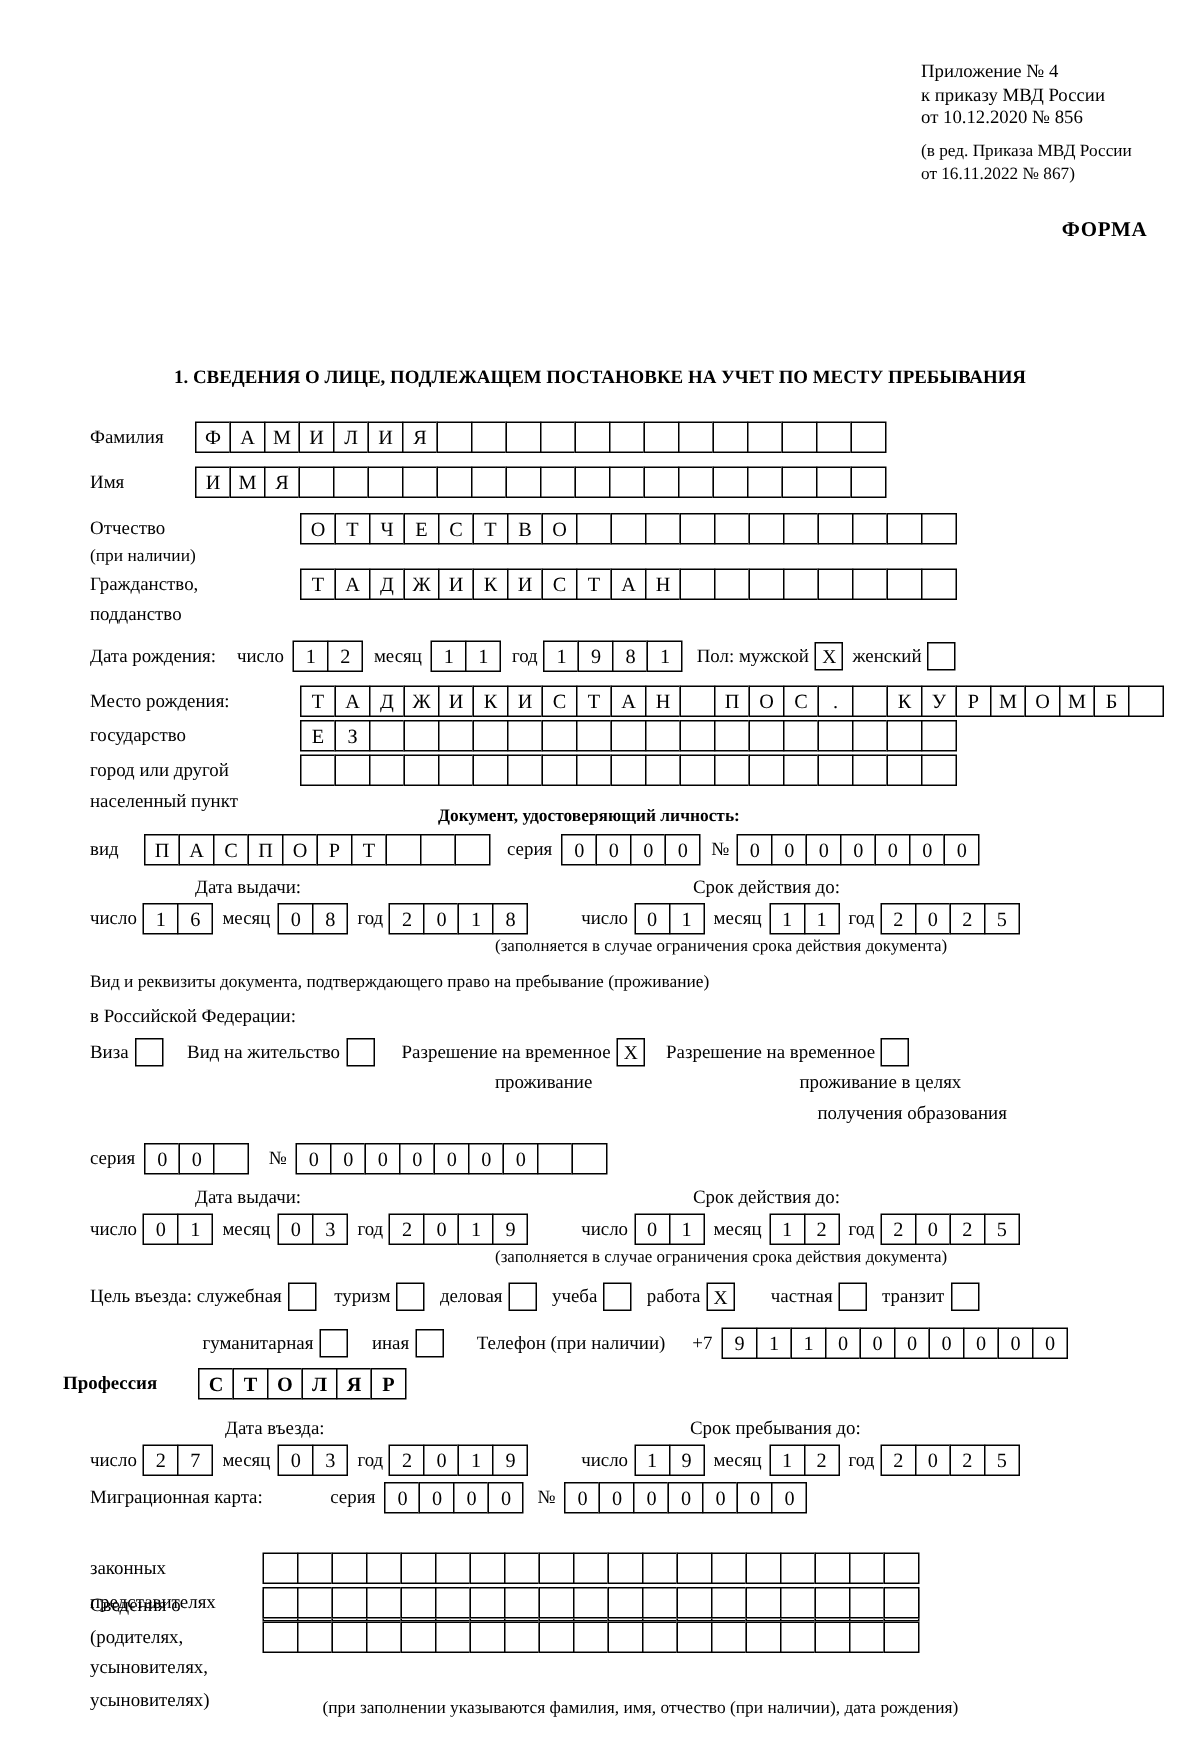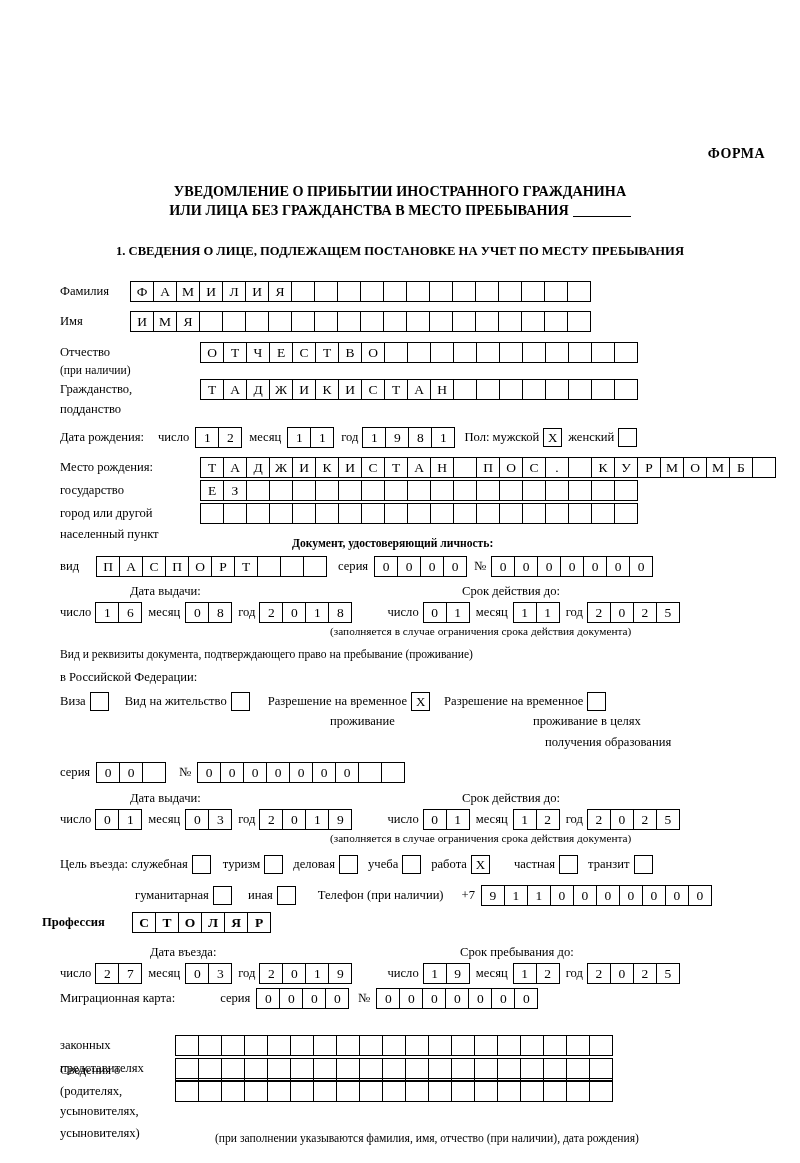--- a/index.html
+++ b/index.html
@@ -37,26 +37,30 @@
   }
 
   .chk{width:19px;height:19px;border:1px solid #000;display:inline-flex;align-items:center;justify-content:center;font-size:13px;box-sizing:border-box;margin:0 4px;}
   .center-note{position:absolute;text-align:center;font-size:11.3px;}
 </style>
 </head>
 <body>
 
 <div class="page">
 
+  <div class="hdr">
+    <div>Приложение № 4</div>
+    <div>к приказу МВД России</div>
+    <div>от 10.12.2020 № 856</div>
+    <div class="gap"></div>
+    <div class="small">(в ред. Приказа МВД России</div>
+    <div class="small">от 16.11.2022 № 867)</div>
+  </div>
   <div class="forma">ФОРМА</div>
 
-  <div class="title">
-    <div>УВЕДОМЛЕНИЕ О ПРИБЫТИИ ИНОСТРАННОГО ГРАЖДАНИНА</div>
-    <div><span>ИЛИ ЛИЦА БЕЗ ГРАЖДАНСТВА В МЕСТО ПРЕБЫВАНИЯ</span><span class="u"></span></div>
-  </div>
   <div class="sect1">1. СВЕДЕНИЯ О ЛИЦЕ, ПОДЛЕЖАЩЕМ ПОСТАНОВКЕ НА УЧЕТ ПО МЕСТУ ПРЕБЫВАНИЯ</div>
 
   <div class="row" style="left:60px;top:281px;">
     <span class="lbl" style="width:70px;display:inline-block;">Фамилия</span>
     <span class="cells" id="c-surname">
         <span class="cell">Ф</span>
         <span class="cell">А</span>
         <span class="cell">М</span>
         <span class="cell">И</span>
         <span class="cell">Л</span>

